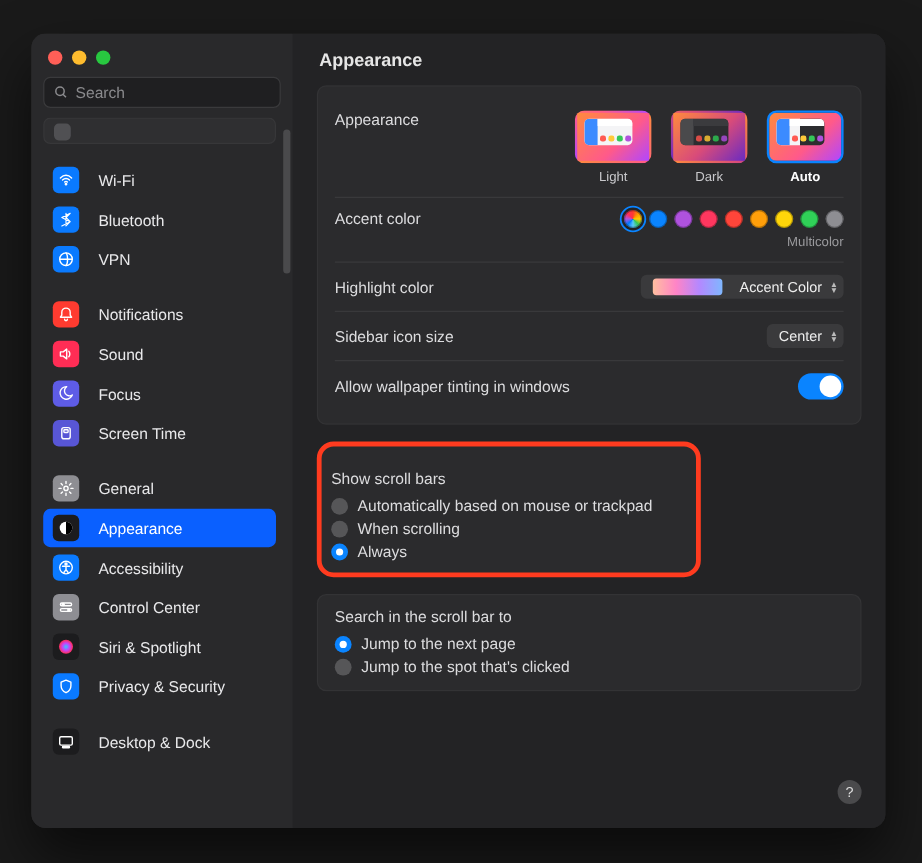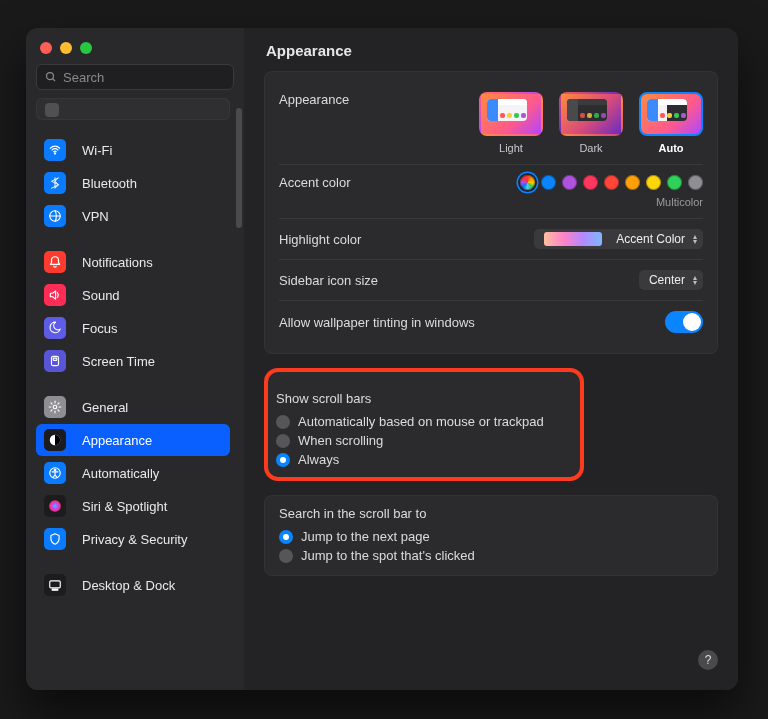--- a/index.html
+++ b/index.html
@@ -261,21 +261,32 @@
                 <span>Appearance</span>
               </div>
               <div class="item">
                 <span class="icon" style="background: rgb(10, 122, 255);">
                   <svg width="14" height="14" viewBox="0 0 24 24" fill="none" stroke="#fff" stroke-width="2" stroke-linecap="round" stroke-linejoin="round">
                     <circle cx="12" cy="12" r="9"></circle>
                     <circle cx="12" cy="7" r="1.5" fill="#fff"></circle>
                     <path d="M7 10h10M12 10v5M12 15l-3 4M12 15l3 4"></path>
                   </svg>
                 </span>
-                <span>Automatically</span>
+                <span>Accessibility</span>
+              </div>
+              <div class="item">
+                <span class="icon" style="background: rgb(142, 142, 147);">
+                  <svg width="14" height="14" viewBox="0 0 24 24" fill="none" stroke="#fff" stroke-width="2" stroke-linecap="round" stroke-linejoin="round">
+                    <rect x="4" y="6" width="16" height="4" rx="2"></rect>
+                    <rect x="4" y="14" width="16" height="4" rx="2"></rect>
+                    <circle cx="8" cy="8" r="1.5" fill="#fff"></circle>
+                    <circle cx="16" cy="16" r="1.5" fill="#fff"></circle>
+                  </svg>
+                </span>
+                <span>Control Center</span>
               </div>
               <div class="item">
                 <span class="icon" style="background: rgb(28, 28, 30);">
                   <svg width="14" height="14" viewBox="0 0 24 24">
                     <circle cx="12" cy="12" r="10" fill="url(#g)"></circle>
                     <defs>
                       <radialGradient id="g">
                         <stop offset="0" stop-color="#34c8ff"></stop>
                         <stop offset=".5" stop-color="#c644fc"></stop>
                         <stop offset="1" stop-color="#ff2d55"></stop>

